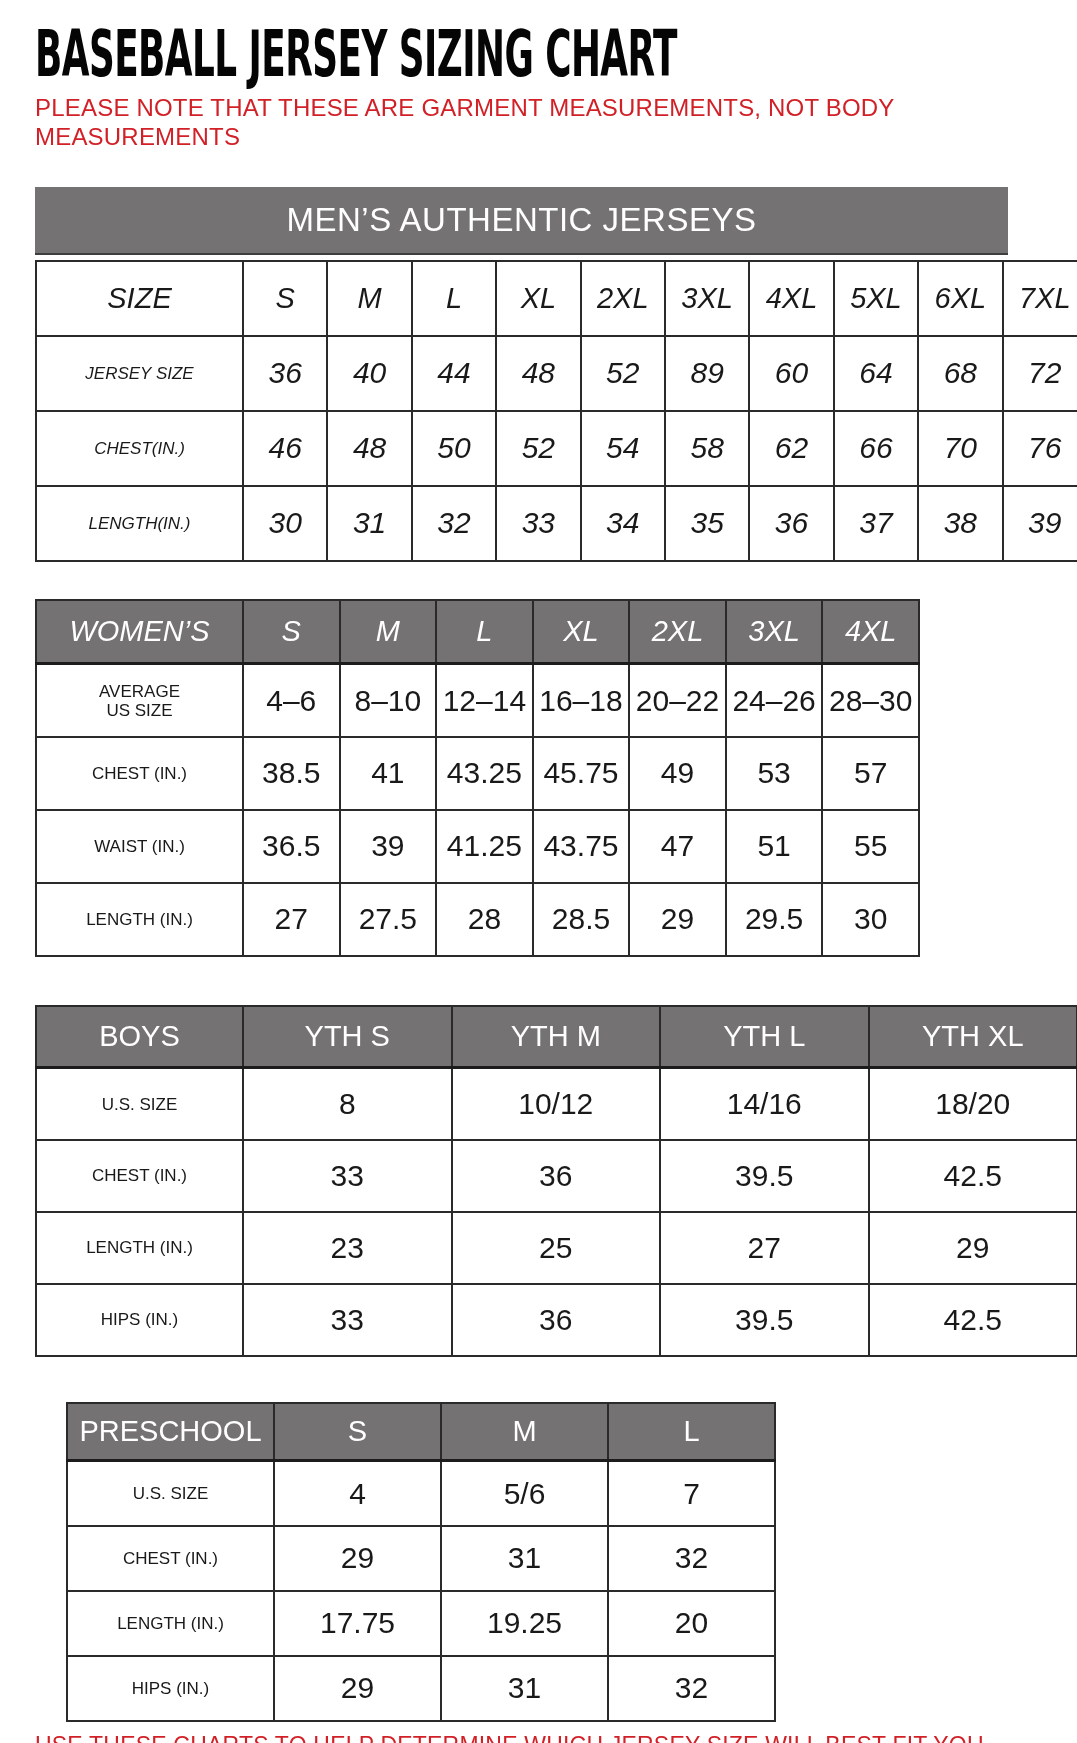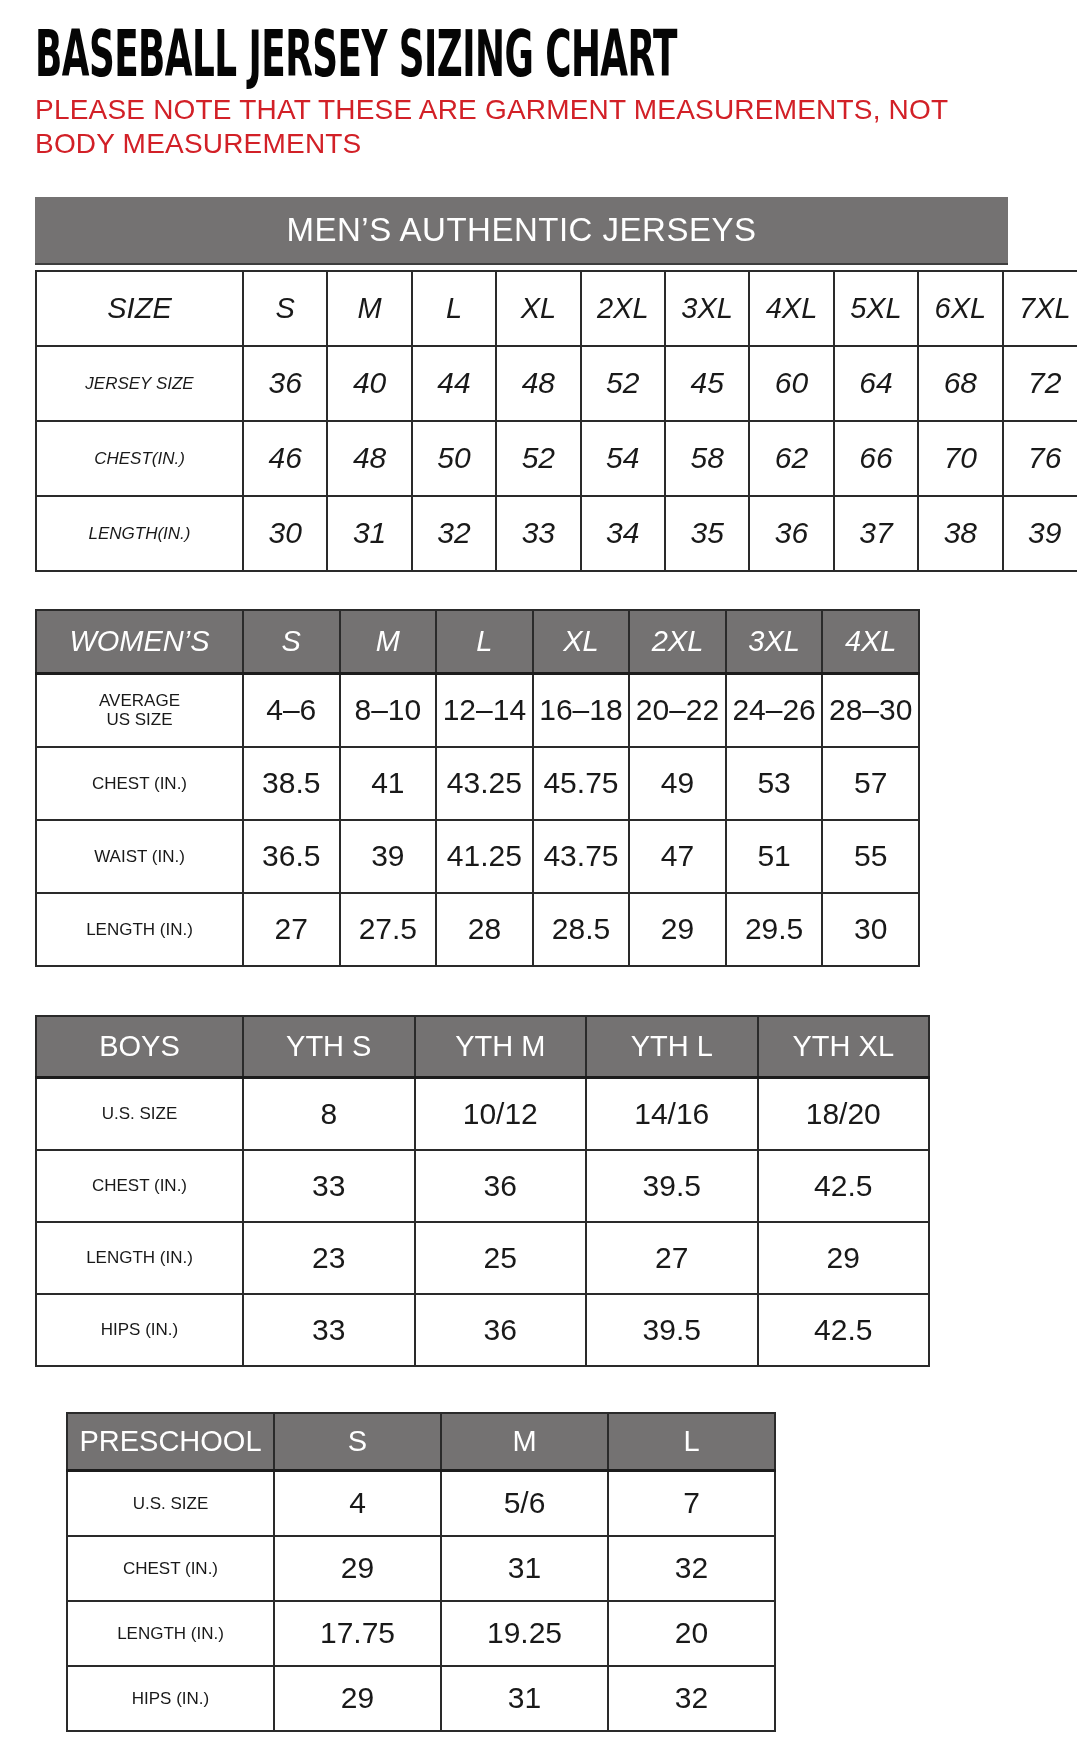--- a/index.html
+++ b/index.html
@@ -22,21 +22,21 @@
   .title{
     margin:0;
     font-family:"DejaVu Sans","Liberation Sans",sans-serif;
     font-size:64px;line-height:0.95;font-weight:bold;
     letter-spacing:-1px;color:#050505;white-space:nowrap;
     transform:scaleX(0.56);transform-origin:left center;
   }
   .note{
     margin:8px 0 0 0;max-width:935px;
     color:var(--accent-red);
-    font-size:28px;line-height:1.21;font-weight:normal;
+    font-size:24px;line-height:1.21;font-weight:normal;
     letter-spacing:0.2px;
   }
 
   .banner{
     margin-top:36px;width:973px;height:68px;
     background:var(--header-gray);color:var(--header-text);
     display:flex;align-items:center;justify-content:center;
     font-size:33px;letter-spacing:0.5px;
     border-bottom:2px solid #3e3e3e;
   }
@@ -61,21 +61,21 @@
   .mens-section tbody tr{height:75px;}
   .mens-section tbody tr:first-child th,
   .mens-section tbody tr:first-child td{font-size:29px;}
 
   .womens-section{margin-top:37px;}
   .womens-section table{width:885px;}
   .womens-section thead tr{height:64px;font-style:italic;}
   .womens-section tbody tr{height:73px;}
 
   .boys-section{margin-top:48px;}
-  .boys-section table{width:895px;}
+  .boys-section table{width:1043px;}
   .boys-section thead tr{height:62px;}
   .boys-section tbody tr{height:72px;}
 
   .preschool-section{margin-top:45px;padding-left:31px;}
   .preschool-section table{width:710px;}
   .preschool-section thead tr{height:58px;}
   .preschool-section tbody tr{height:65px;}
 
   .footer{
     margin:10px 0 0 0;
@@ -122,21 +122,21 @@
             <td>6XL</td>
             <td>7XL</td>
           </tr>
           <tr>
             <th class="row-label">JERSEY SIZE</th>
             <td>36</td>
             <td>40</td>
             <td>44</td>
             <td>48</td>
             <td>52</td>
-            <td>45</td>
+            <td>89</td>
             <td>60</td>
             <td>64</td>
             <td>68</td>
             <td>72</td>
           </tr>
           <tr>
             <th class="row-label">CHEST(IN.)</th>
             <td>46</td>
             <td>48</td>
             <td>50</td>

